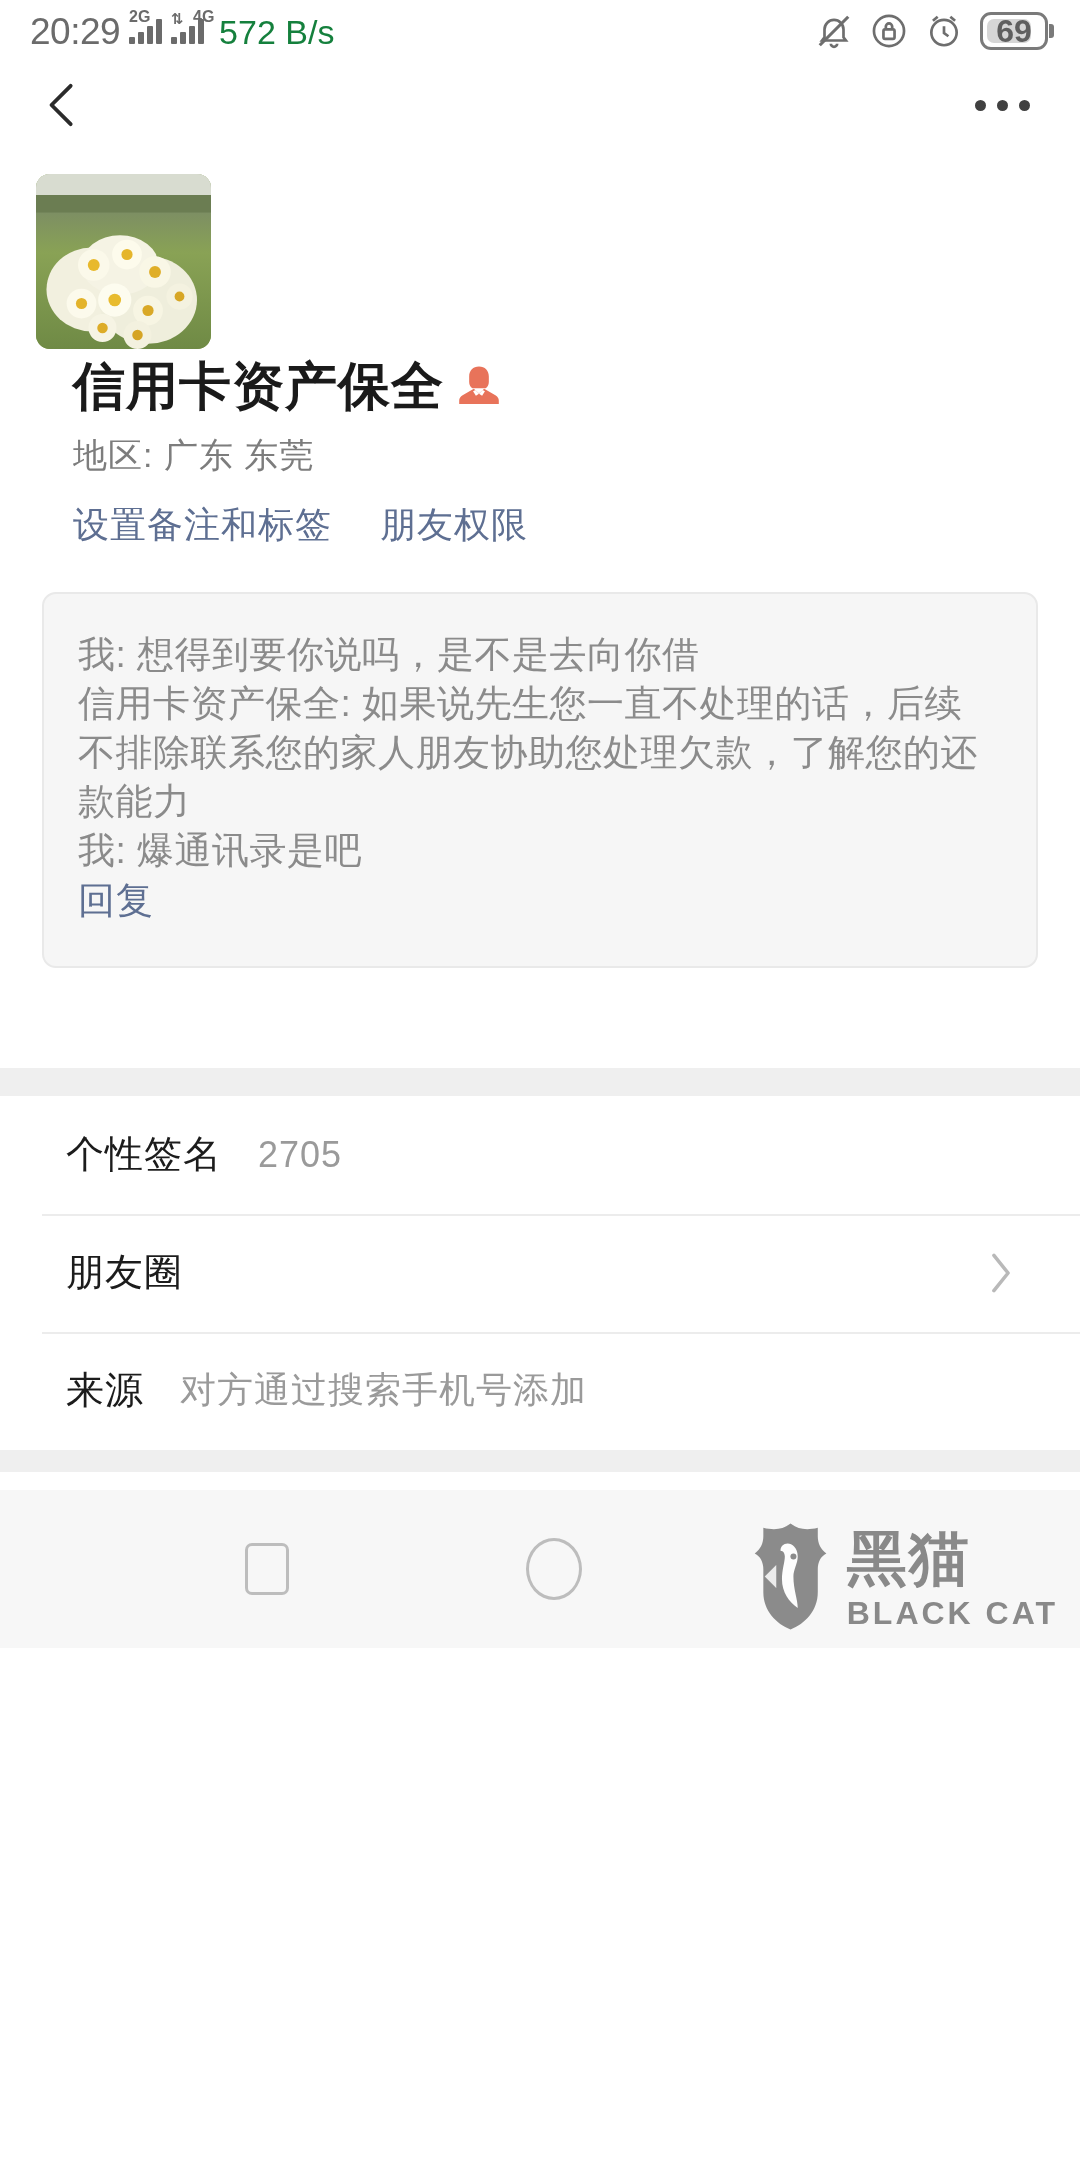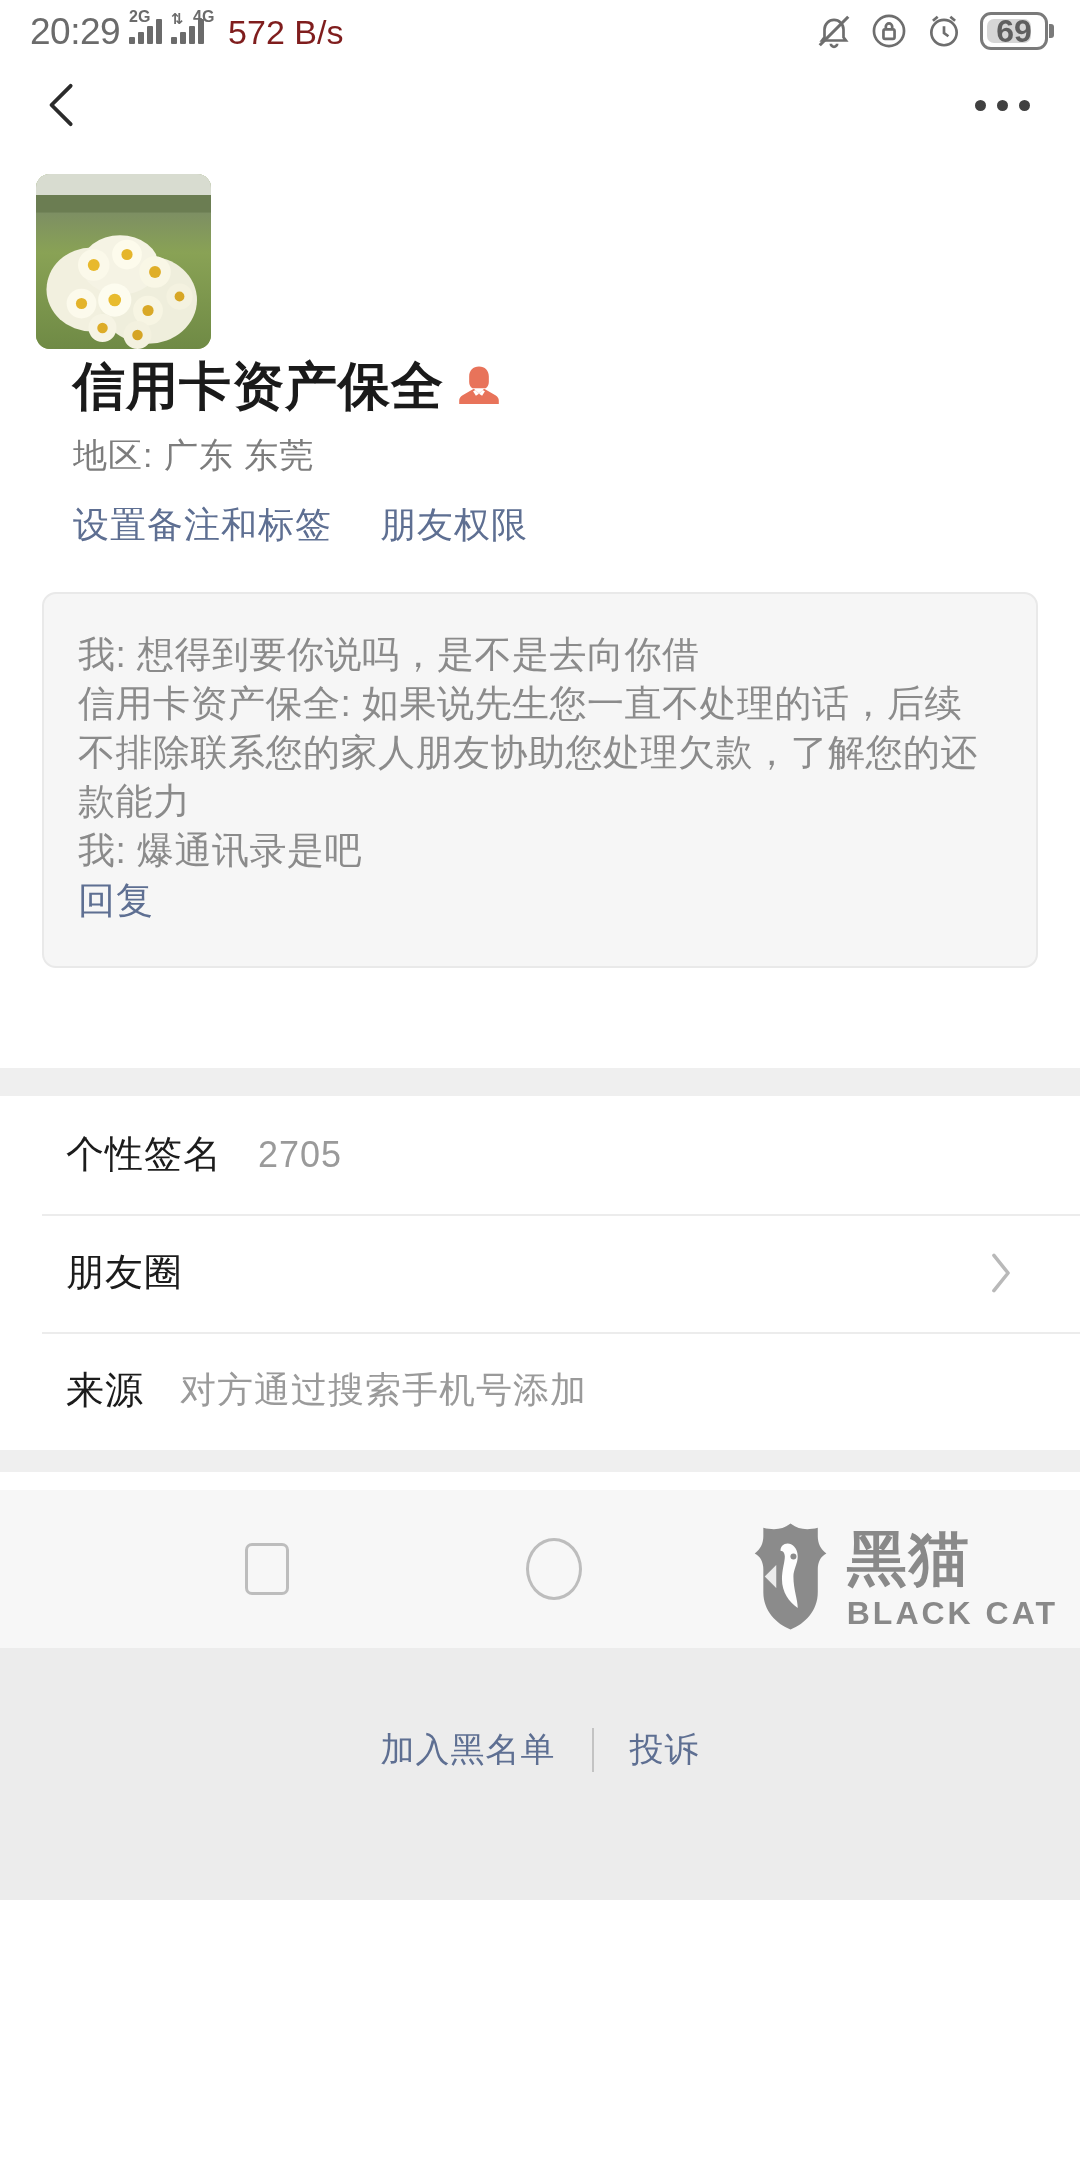--- a/index.html
+++ b/index.html
@@ -20,21 +20,21 @@
   .sb-time { font-size:37px; letter-spacing:-0.5px; color:#6b6b6b; }
   .sig { display:inline-flex; align-items:flex-end; position:relative; height:34px; }
   .sig .tag { font-size:16px; line-height:1; position:absolute; top:-1px; color:#6b6b6b; font-weight:bold; }
   .sig .tag.t2 { left:0px; }
   .sig .tag.t4 { left:22px; }
   .arrows { font-size:15px; position:absolute; top:0px; left:0px; color:#6b6b6b; font-weight:bold; }
   .bars { display:flex; align-items:flex-end; gap:3px; height:26px; margin-top:8px; }
   .bars i { display:block; width:6px; background:#6b6b6b; border-radius:1px; }
   .bars i:nth-child(1){height:7px;} .bars i:nth-child(2){height:12px;}
   .bars i:nth-child(3){height:18px;} .bars i:nth-child(4){height:25px;}
-  .sb-speed { font-size:34px; color:#7f1d1d; margin-left:15px; }
+  .sb-speed { font-size:34px; color:#15803d; margin-left:6px; }
   .sb-right { margin-left:auto; display:flex; align-items:center; gap:17px; }
   .sb-right svg { display:block; }
   .batt { position:relative; width:74px; height:38px; }
   .batt-body {
     position:absolute; inset:0 6px 0 0; border:3px solid #7a7a7a;
     border-radius:11px; display:flex; align-items:center; justify-content:center;
   }
   .batt-fill { position:absolute; left:4px; top:4px; bottom:4px; width:44px; background:#d6d6d6; border-radius:7px; }
   .batt-num { position:relative; font-size:32px; font-weight:bold; color:#5f5f5f; }
   .batt-cap { position:absolute; right:0; top:12px; width:5px; height:14px; background:#7a7a7a; border-radius:0 3px 3px 0; }
@@ -300,25 +300,20 @@
       <span class="row-value">对方通过搜索手机号添加</span>
     </div>
   </div>
 
   <div class="gap" style="height:22px;"></div>
 
   <div class="verify">
     <span class="verify-text">前往验证</span>
   </div>
 
-  <div class="bottom-actions">
-    <span class="act">加入黑名单</span>
-    <span class="act-div"></span>
-    <span class="act">投诉</span>
-  </div>
 
   <div class="androidnav">
     <span class="nav-sq"></span>
     <span class="nav-ci"></span>
   </div>
 
   <div class="watermark">
     <span class="wm-shield">
       <svg viewBox="0 0 60 78">
         <path d="M4 4c8 2 14 1 19-3 5 4 11 5 19 3v6c0 5 2 9 6 12-4 2-6 6-6 11v16c0 13-9 22-19 26C13 71 4 62 4 49V33c0-5-2-9-6-11 4-3 6-7 6-12V4z" transform="translate(6,0)" fill="#6e6e6e"></path>

